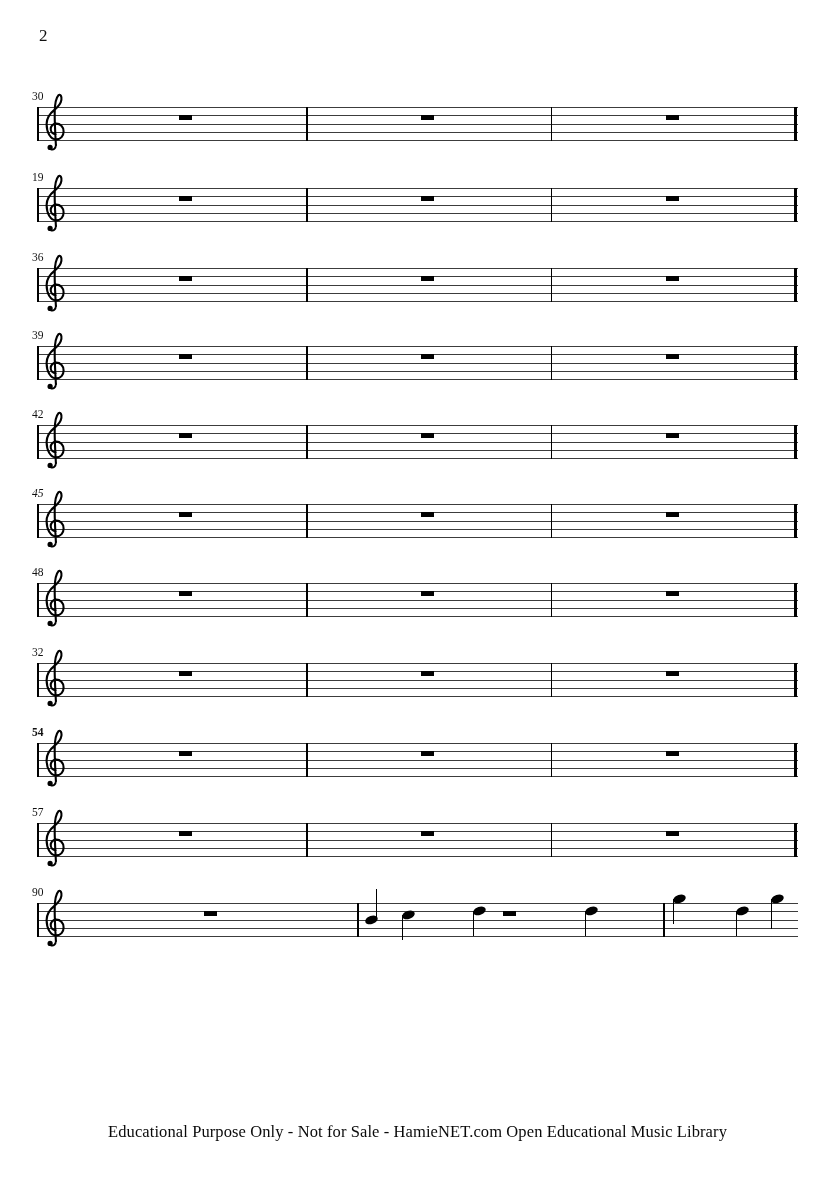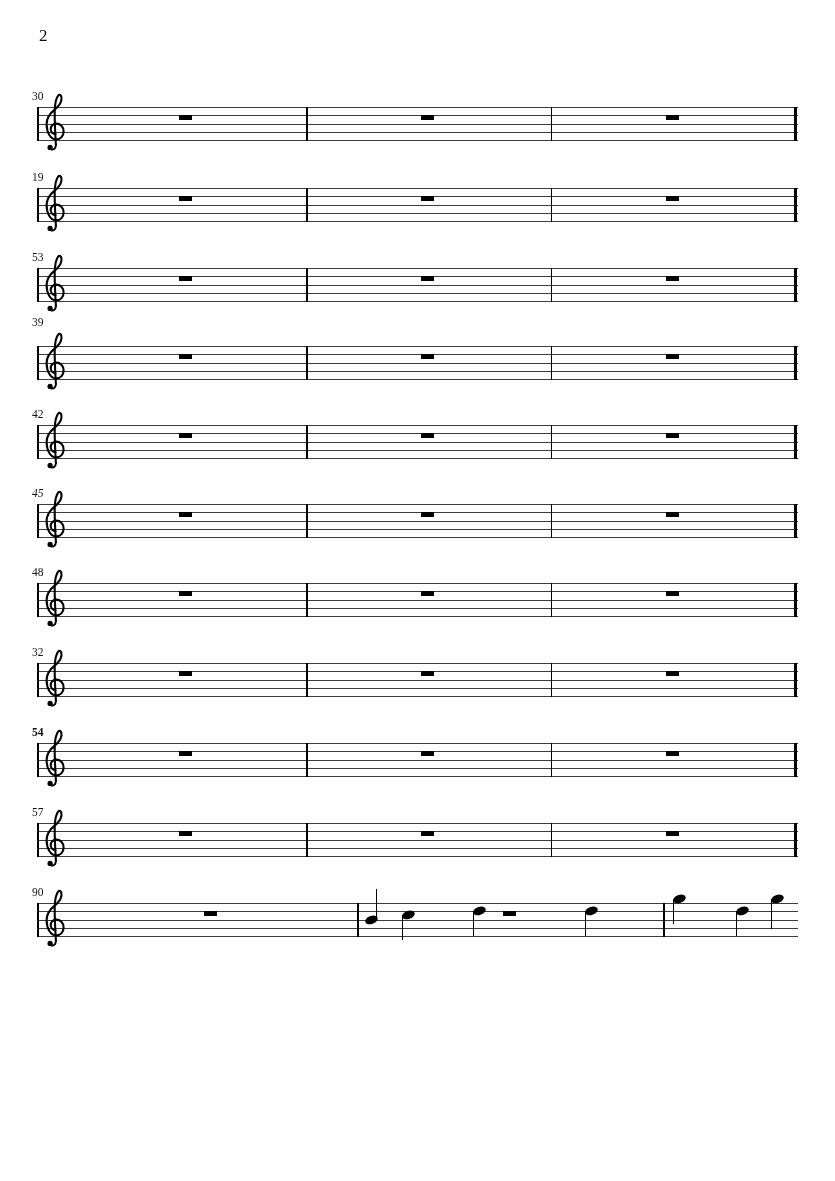--- a/index.html
+++ b/index.html
@@ -63,37 +63,37 @@
       <div class="whole-rest" style="left: 666px; top: 195.55px;"></div>
       <div class="staff-line" style="left: 37px; width: 760.5px; top: 268px; background: rgb(60, 60, 60);"></div>
       <div class="staff-line" style="left: 37px; width: 760.5px; top: 276.25px; background: rgb(60, 60, 60);"></div>
       <div class="staff-line" style="left: 37px; width: 760.5px; top: 284.5px; background: rgb(60, 60, 60);"></div>
       <div class="staff-line" style="left: 37px; width: 760.5px; top: 292.75px; background: rgb(60, 60, 60);"></div>
       <div class="staff-line" style="left: 37px; width: 760.5px; top: 301px; background: rgb(60, 60, 60);"></div>
       <div class="barline" style="left: 37px; top: 268px; height: 34px;"></div>
       <div class="barline" style="left: 306px; top: 268px; height: 34px;"></div>
       <div class="barline" style="left: 550.5px; top: 268px; height: 34px;"></div>
       <div class="barline endbar" style="left: 794px; top: 268px; height: 34px;"></div>
-      <div class="measure-number" style="left: 32px; top: 251px;">53</div>
+      <div class="measure-number" style="left: 32px; top: 251px;">36</div>
       <svg class="clef" viewBox="0 0 20 60" style="left: 45px; top: 254px;">
         <use href="#treble-clef-glyph"></use>
       </svg>
       <div class="whole-rest" style="left: 179px; top: 275.55px;"></div>
       <div class="whole-rest" style="left: 421px; top: 275.55px;"></div>
       <div class="whole-rest" style="left: 666px; top: 275.55px;"></div>
       <div class="staff-line" style="left: 37px; width: 760.5px; top: 346px; background: rgb(60, 60, 60);"></div>
       <div class="staff-line" style="left: 37px; width: 760.5px; top: 354.25px; background: rgb(60, 60, 60);"></div>
       <div class="staff-line" style="left: 37px; width: 760.5px; top: 362.5px; background: rgb(60, 60, 60);"></div>
       <div class="staff-line" style="left: 37px; width: 760.5px; top: 370.75px; background: rgb(60, 60, 60);"></div>
       <div class="staff-line" style="left: 37px; width: 760.5px; top: 379px; background: rgb(60, 60, 60);"></div>
       <div class="barline" style="left: 37px; top: 346px; height: 34px;"></div>
       <div class="barline" style="left: 306px; top: 346px; height: 34px;"></div>
       <div class="barline" style="left: 550.5px; top: 346px; height: 34px;"></div>
       <div class="barline endbar" style="left: 794px; top: 346px; height: 34px;"></div>
-      <div class="measure-number" style="left: 32px; top: 316px;">39</div>
+      <div class="measure-number" style="left: 32px; top: 329px;">39</div>
       <svg class="clef" viewBox="0 0 20 60" style="left: 45px; top: 332px;">
         <use href="#treble-clef-glyph"></use>
       </svg>
       <div class="whole-rest" style="left: 179px; top: 353.55px;"></div>
       <div class="whole-rest" style="left: 421px; top: 353.55px;"></div>
       <div class="whole-rest" style="left: 666px; top: 353.55px;"></div>
       <div class="staff-line" style="left: 37px; width: 760.5px; top: 425px; background: rgb(60, 60, 60);"></div>
       <div class="staff-line" style="left: 37px; width: 760.5px; top: 433.25px; background: rgb(60, 60, 60);"></div>
       <div class="staff-line" style="left: 37px; width: 760.5px; top: 441.5px; background: rgb(60, 60, 60);"></div>
       <div class="staff-line" style="left: 37px; width: 760.5px; top: 449.75px; background: rgb(60, 60, 60);"></div>
@@ -211,20 +211,21 @@
       <div class="stem" style="left: 472.7px; top: 911.25px; height: 25px;"></div>
       <div class="notehead" style="left: 584.75px; top: 907.25px;"></div>
       <div class="stem" style="left: 584.7px; top: 911.25px; height: 25px;"></div>
       <div class="notehead" style="left: 672.75px; top: 894.875px;"></div>
       <div class="stem" style="left: 672.7px; top: 898.875px; height: 25px;"></div>
       <div class="notehead" style="left: 735.75px; top: 907.25px;"></div>
       <div class="stem" style="left: 735.7px; top: 911.25px; height: 25px;"></div>
       <div class="notehead" style="left: 770.75px; top: 894.875px;"></div>
       <div class="stem" style="left: 770.7px; top: 898.875px; height: 30px;"></div>
     </div>
+  <div class="footer">Educational Purpose Only - Not for Sale - HamieNET.com Open Educational Music Library</div>
 </div>
 
 <svg width="0" height="0" style="position:absolute" aria-hidden="true">
   <defs>
     <g id="treble-clef-glyph">
       <path d="M 10.9 52
                C 10.2 40, 9.6 27, 9.7 19.5
                C 9.8 11.5, 10.6 5.2, 13.3 2.4
                C 15.4 0.5, 16.9 3.3, 16.4 6.9
                C 15.9 10.3, 13.3 13.6, 9.9 16.4

